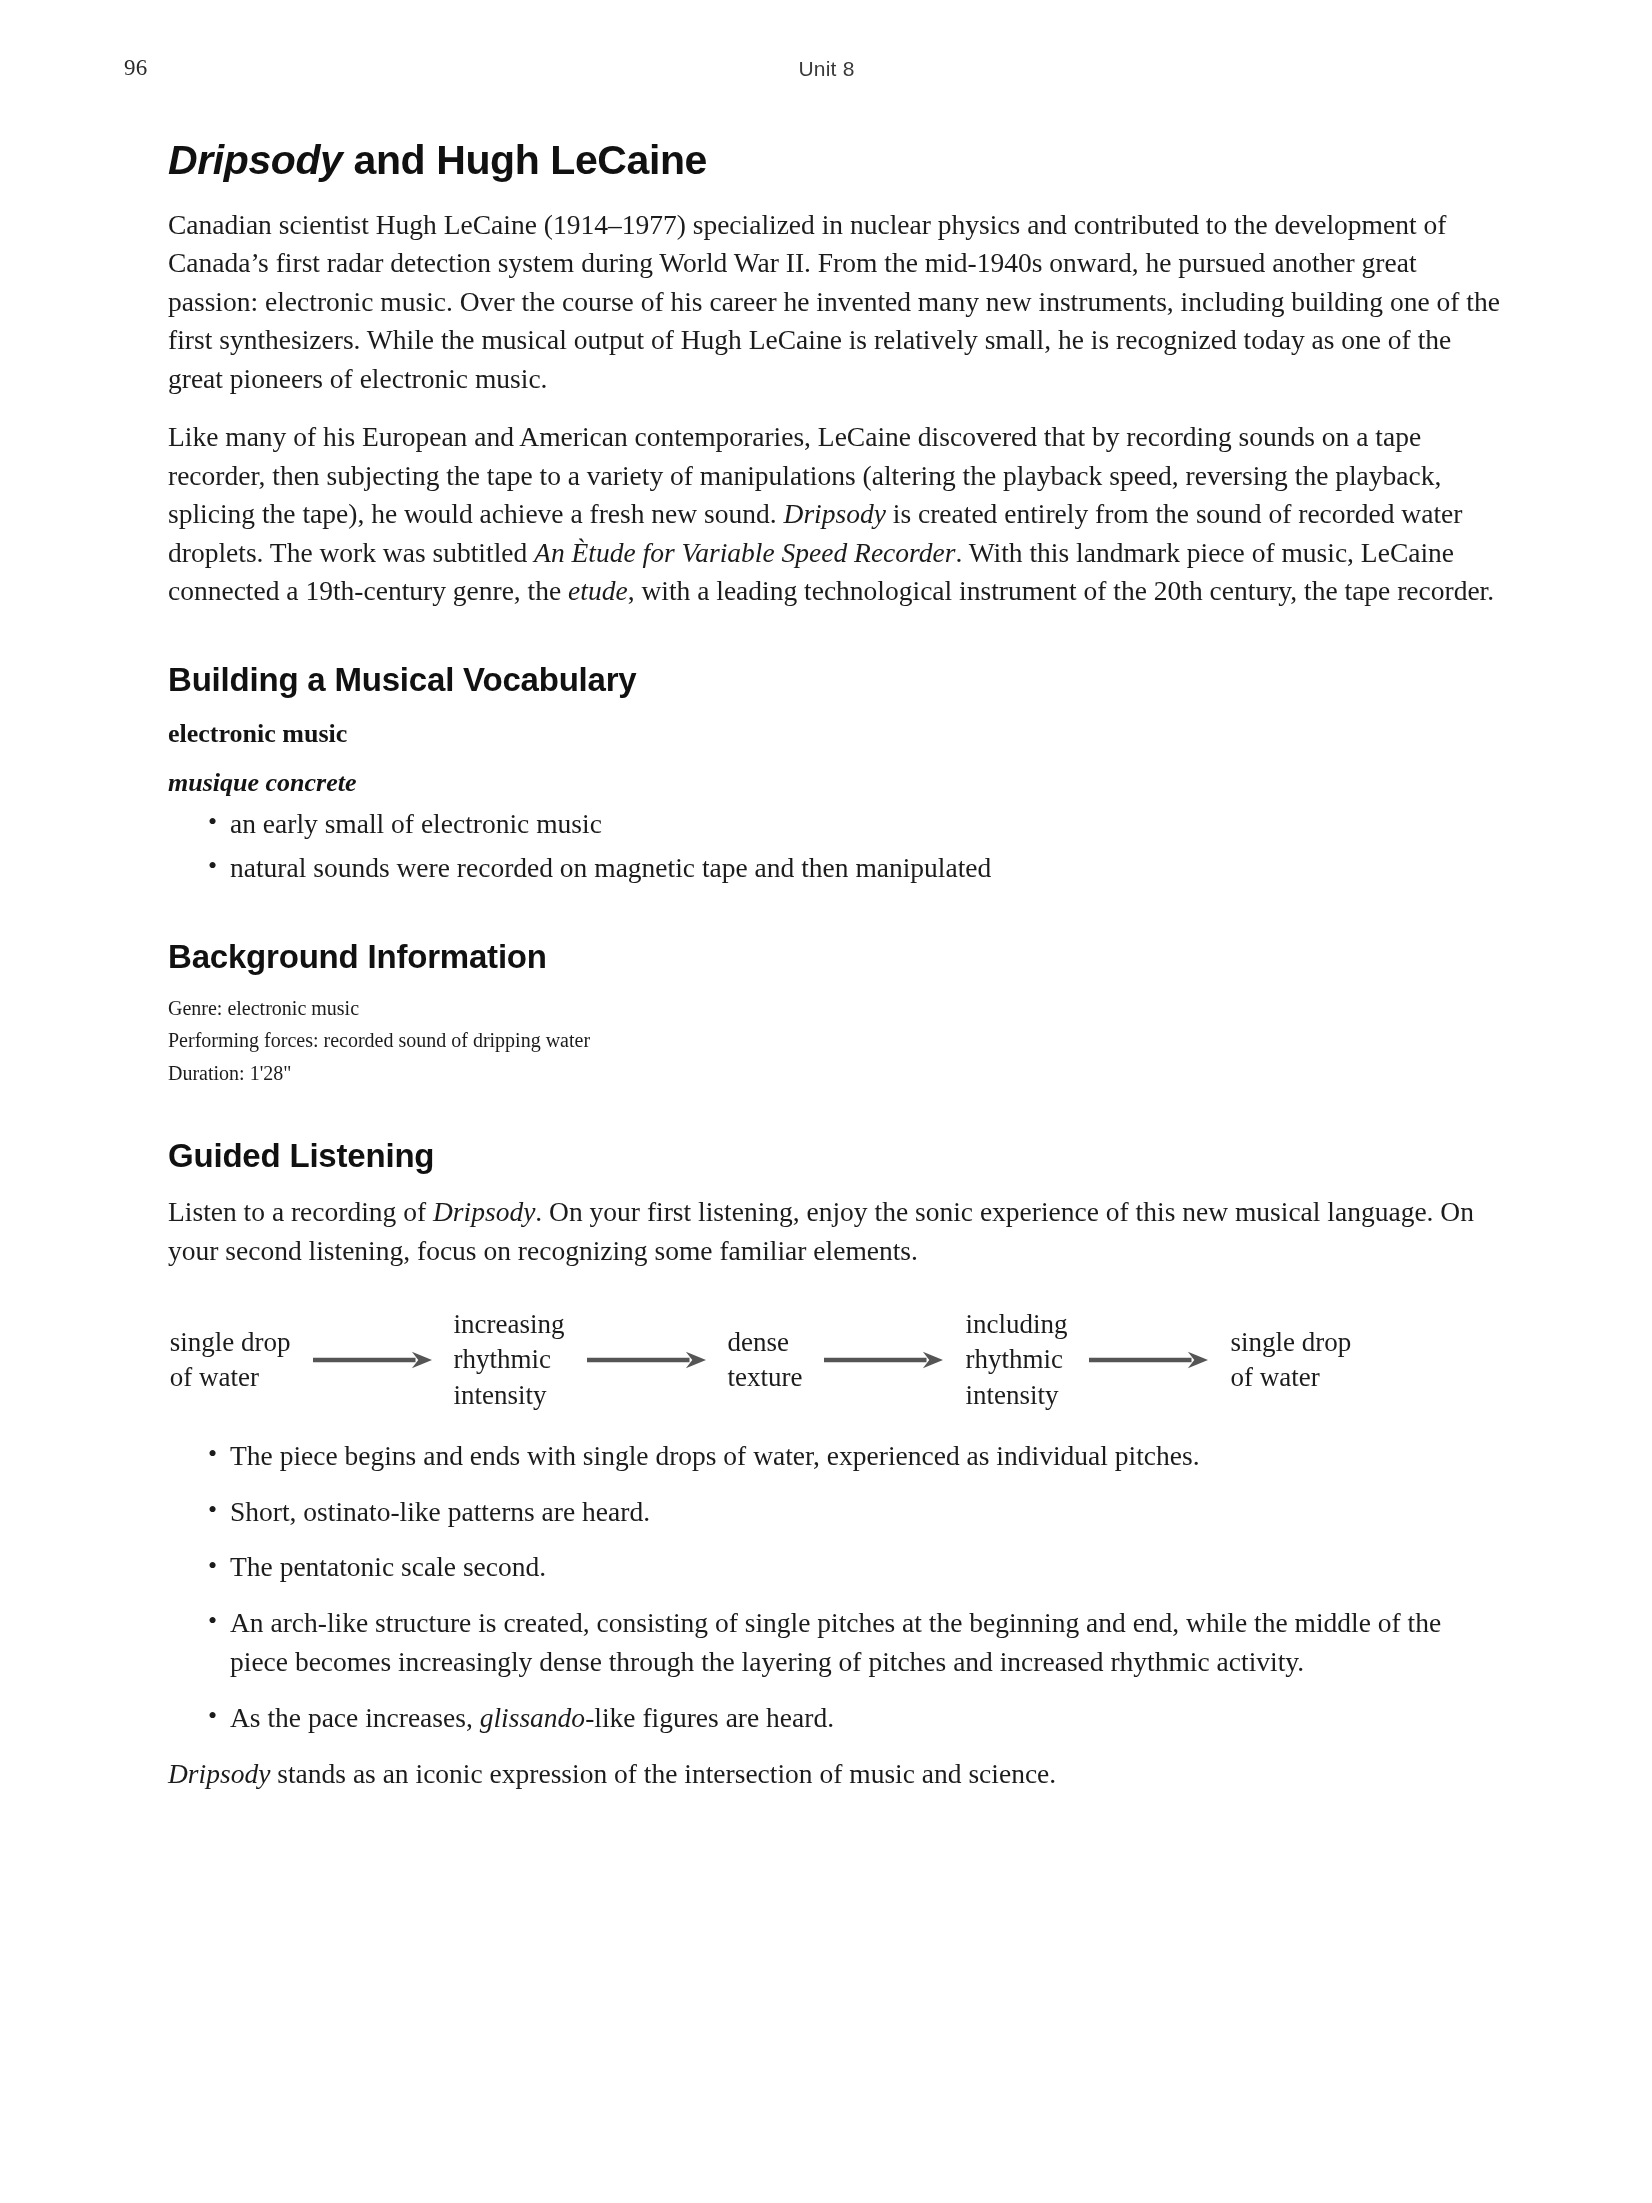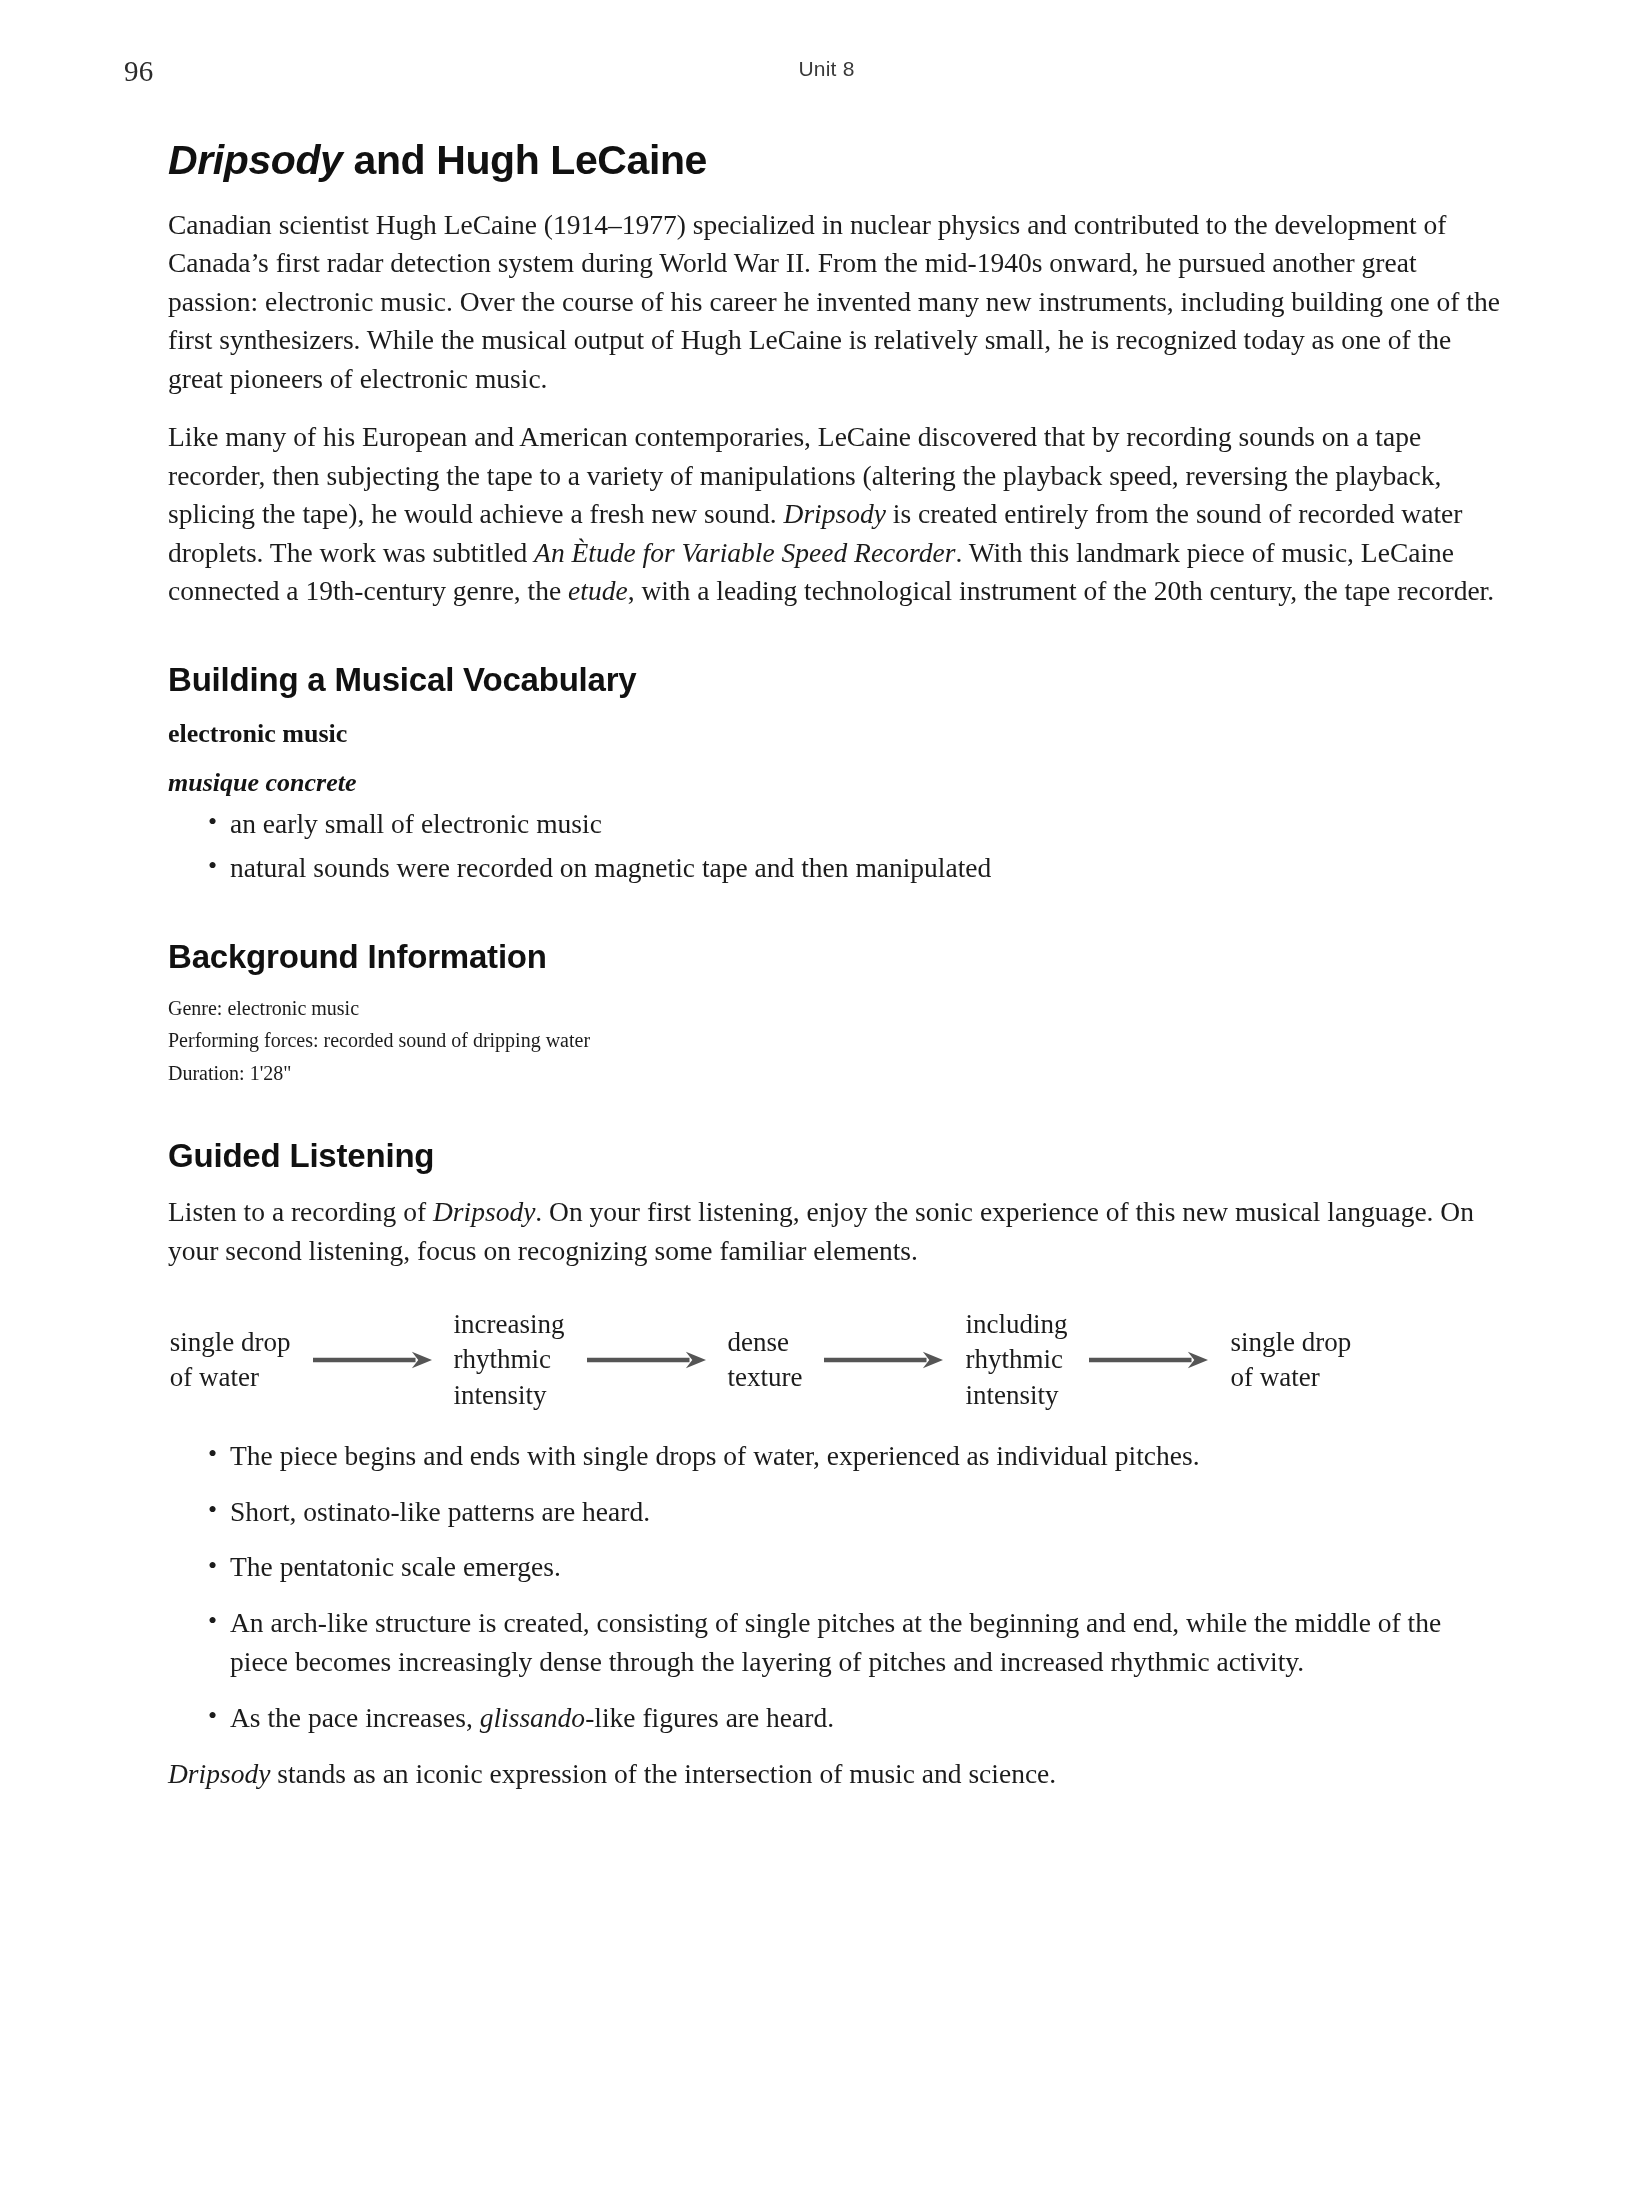--- a/index.html
+++ b/index.html
@@ -30,21 +30,21 @@
     top: 55px;
     left: 124px;
     right: 124px;
     height: 37px;
   }
   .folio {
     position: absolute;
     left: 0;
     top: 0;
     font-family: "Liberation Serif", serif;
-    font-size: 29px;
+    font-size: 23px;
     color: #2b2b2b;
     letter-spacing: 0.3px;
   }
   .running-title {
     position: absolute;
     left: 0;
     right: 0;
     top: 1.8px;
     text-align: center;
     font-family: "Liberation Sans", sans-serif;
@@ -238,21 +238,21 @@
         <line x1="0" y1="13" x2="112" y2="13" stroke="#555555" stroke-width="5"></line>
         <polygon points="108,4 130,13 108,22 115,13" fill="#555555"></polygon>
       </svg>
       <div class="flow-node">single drop
 of water</div>
     </div>
 
     <ul class="blist spaced">
       <li>The piece begins and ends with single drops of water, experienced as individual pitches.</li>
       <li>Short, ostinato-like patterns are heard.</li>
-      <li>The pentatonic scale emerges.</li>
+      <li>The pentatonic scale second.</li>
       <li>An arch-like structure is created, consisting of single pitches at the beginning and end, while the middle of the piece becomes increasingly dense through the layering of pitches and increased rhythmic activity.</li>
       <li><span>As the pace increases, </span><i>glissando</i><span>-like figures are heard.</span></li>
     </ul>
 
     <p class="closing"><i>Dripsody</i><span> stands as an iconic expression of the intersection of music and science.</span></p>
 
   </div>
 </div>
 
 

